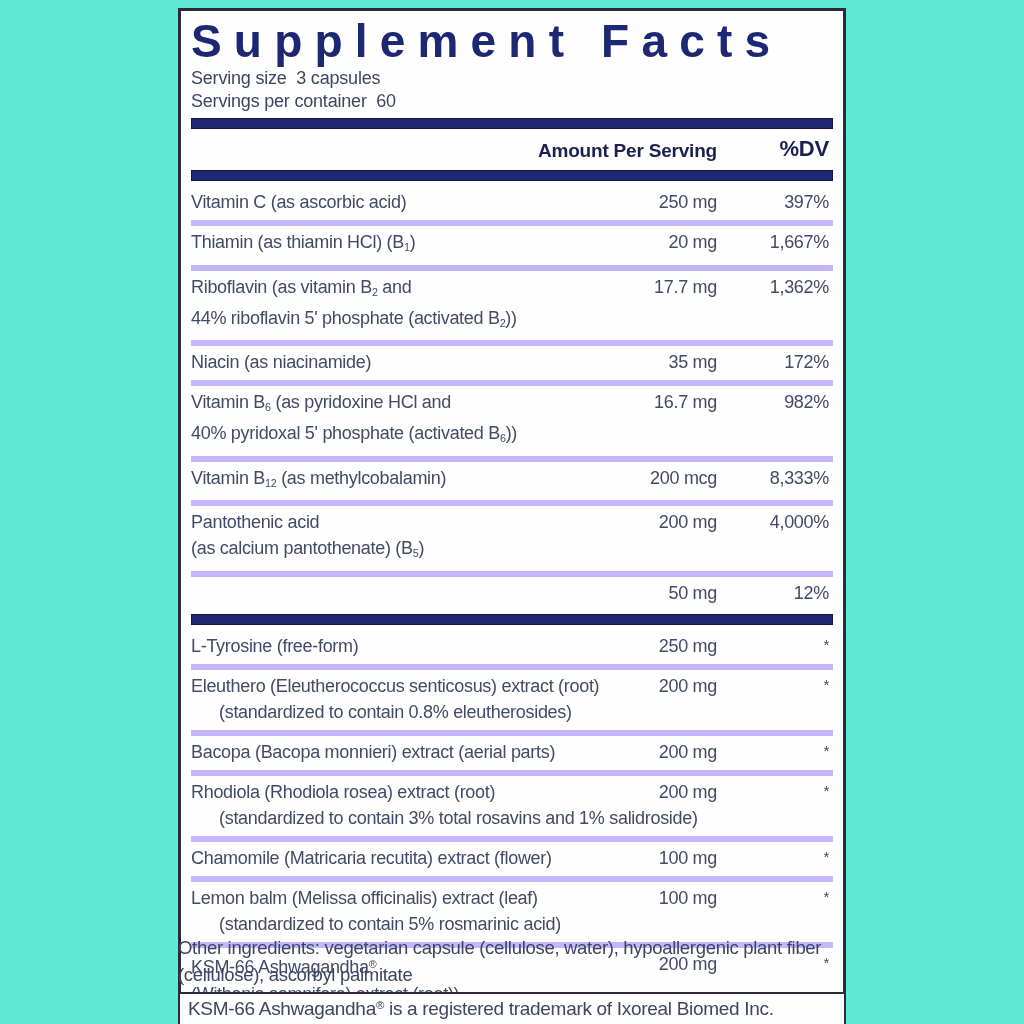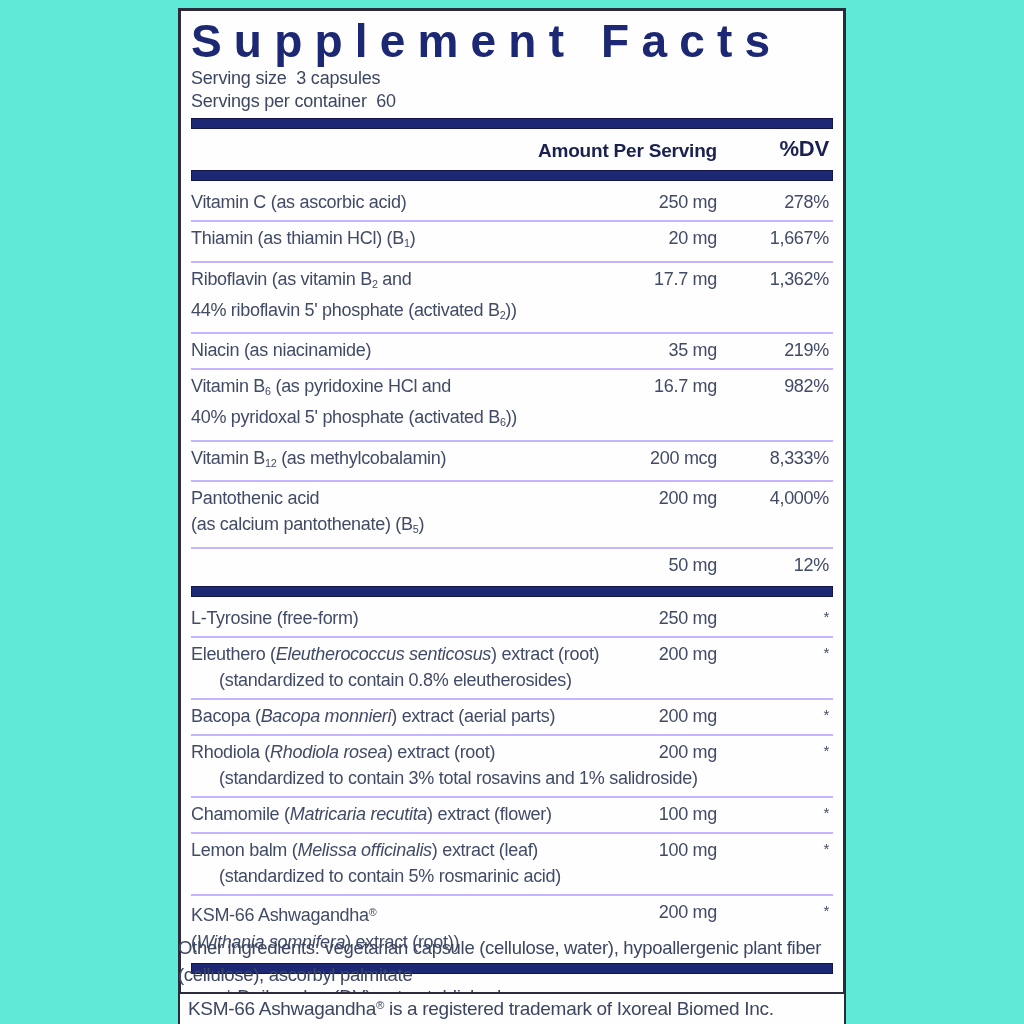--- a/index.html
+++ b/index.html
@@ -19,31 +19,31 @@
   .bar{height:9px;background:#1c2873;border:1px solid #14154a;margin:5px 0;}
   .hdr-row{
     display:grid;grid-template-columns:1fr 88px 116px;align-items:end;
     padding:2px 0 3px 0;
     text-align:center;
   }
   .hdr-amount{grid-column:1/3;justify-self:end;font-weight:bold;font-size:19px;color:#1a2150;white-space:nowrap;letter-spacing:-0.2px;}
   .hdr-dv{grid-column:3;justify-self:end;font-weight:bold;font-size:22px;color:#1a2150;padding-right:4px;letter-spacing:-0.2px;}
   .row{
     display:grid;grid-template-columns:1fr 88px 116px;
-    padding:5px 0 6px 0;border-bottom:2px solid #c4b5fd;
+    padding:5px 0 6px 0;border-bottom:6px solid #c4b5fd;
     font-size:18px;letter-spacing:-0.3px;line-height:23px;color:#424b66;
   }
   .row.nosep{border-bottom:none;padding-bottom:4px;}
   .row .name{grid-column:1;white-space:nowrap;}
   .row .amount{grid-column:2;justify-self:end;white-space:nowrap;}
   .row .dv{grid-column:3;justify-self:end;padding-right:4px;white-space:nowrap;}
   .row .dv.star{font-size:15px;line-height:16px;padding-top:2px;}
   .row .line2{grid-column:1/4;margin-top:3px;white-space:nowrap;}
   .row .line2.ind{padding-left:28px;}
-  .seg-i{font-style:italic;}
+  .seg-i{}
   .seg-sub{font-size:0.6em;vertical-align:-0.25em;}
   .seg-sup{font-size:0.6em;vertical-align:0.5em;}
   .footnote{
     font-size:19px;color:#3c4661;padding:7px 0 4px 34px;letter-spacing:-0.2px;white-space:pre-wrap;
   }
   .other{
     position:absolute;left:178px;top:934px;width:676px;margin:0;
     font-size:18.5px;line-height:27px;color:#3c4661;letter-spacing:-0.3px;
   }
   .tm-box{
@@ -63,37 +63,37 @@
     <div class="bar"></div>
     <div class="hdr-row">
       <span class="hdr-amount">Amount Per Serving</span>
       <span class="hdr-dv">%DV</span>
     </div>
     <div class="bar"></div>
     <div id="rows">
         <div class="row">
           <span class="name"><span>Vitamin C (as ascorbic acid)</span></span>
           <span class="amount">250 mg</span>
-          <span class="dv">278%</span>
+          <span class="dv">397%</span>
         </div>
         <div class="row">
           <span class="name"><span>Thiamin (as thiamin HCl) (B</span><span class="seg-sub">1</span><span>)</span></span>
           <span class="amount">20 mg</span>
           <span class="dv">1,667%</span>
         </div>
         <div class="row">
           <span class="name"><span>Riboflavin (as vitamin B</span><span class="seg-sub">2</span><span> and</span></span>
           <span class="amount">17.7 mg</span>
           <span class="dv">1,362%</span>
           <span class="line2"><span>44% riboflavin 5' phosphate (activated B</span><span class="seg-sub">2</span><span>))</span></span>
         </div>
         <div class="row">
           <span class="name"><span>Niacin (as niacinamide)</span></span>
           <span class="amount">35 mg</span>
-          <span class="dv">219%</span>
+          <span class="dv">172%</span>
         </div>
         <div class="row">
           <span class="name"><span>Vitamin B</span><span class="seg-sub">6</span><span> (as pyridoxine HCl and</span></span>
           <span class="amount">16.7 mg</span>
           <span class="dv">982%</span>
           <span class="line2"><span>40% pyridoxal 5' phosphate (activated B</span><span class="seg-sub">6</span><span>))</span></span>
         </div>
         <div class="row">
           <span class="name"><span>Vitamin B</span><span class="seg-sub">12</span><span> (as methylcobalamin)</span></span>
           <span class="amount">200 mcg</span>

